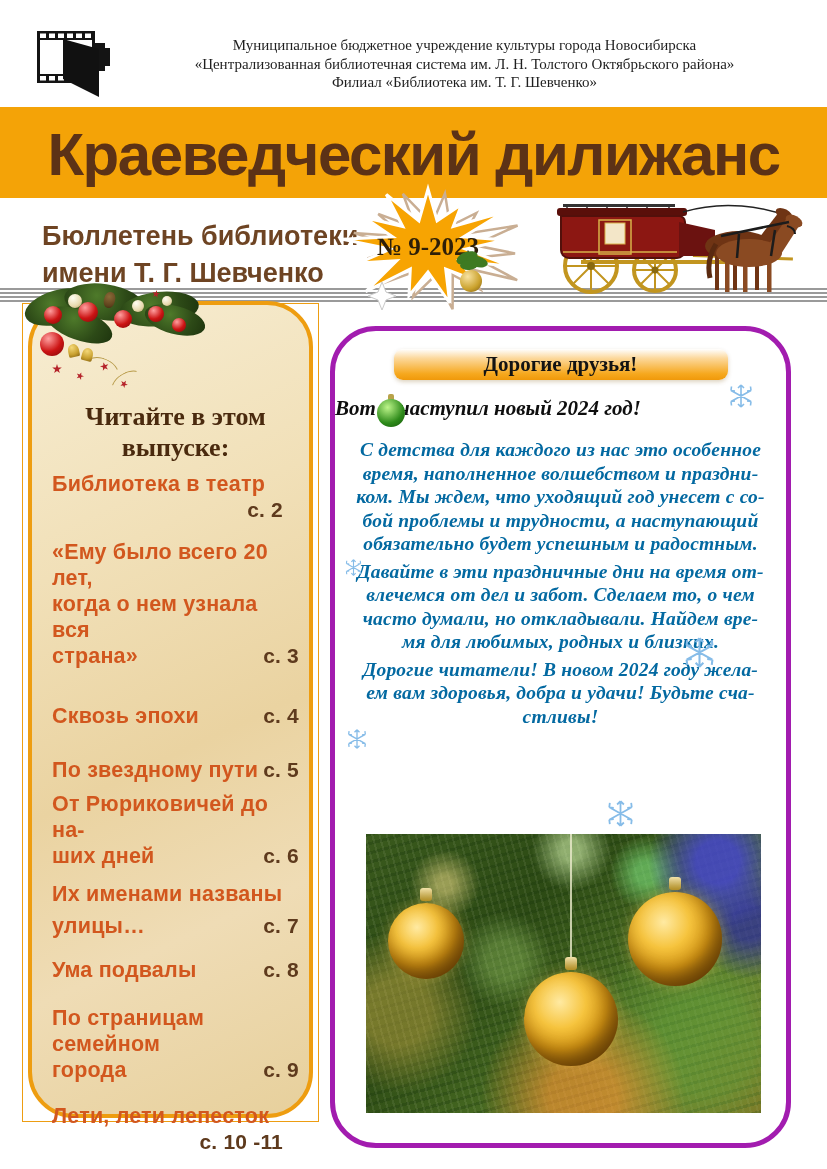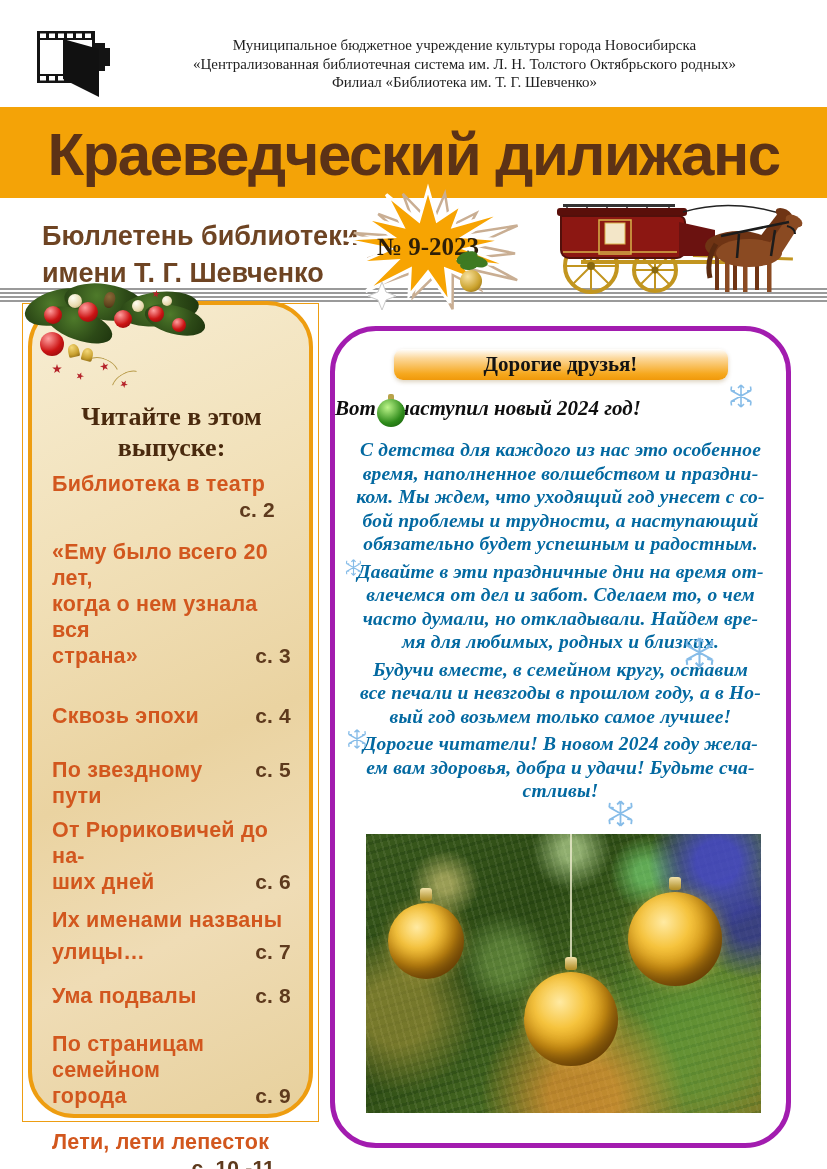--- a/index.html
+++ b/index.html
@@ -29,21 +29,21 @@
   .mini-ornament .mball{position:absolute;left:8px;top:20px;width:22px;height:22px;border-radius:50%;
     background:radial-gradient(circle at 35% 30%,#f8e2a0,#caa12c 60%,#7a5a10);}
 
   .coach{position:absolute;left:543px;top:196px;z-index:2;}
 
   
   .thin-rect{position:absolute;left:22px;top:303px;width:295px;height:817px;
     border:1px solid #ED9D12;z-index:1;}
   .toc-card{position:absolute;left:28px;top:301px;width:285px;height:817px;box-sizing:border-box;
     border:4px solid #EE9D10;border-radius:46px;z-index:2;
-    padding:96px 18px 0 20px;
+    padding:96px 10px 0 20px;
     background:linear-gradient(155deg,#f7edd2 0%,#f1e0b8 30%,#ead3a1 55%,#efdcb5 75%,#e7d09c 100%);}
   .toc-heading{text-align:center;font-family:"Liberation Serif",serif;font-weight:bold;
     font-size:26px;line-height:31px;color:#4A2A0E;}
   .toc-item{font-weight:bold;font-size:21.5px;line-height:26px;color:#D2571E;letter-spacing:.2px;}
   .pg{color:#5E3A1D;font-size:21px;white-space:nowrap;}
   .rowflex{display:flex;justify-content:space-between;align-items:baseline;}
   .pgline{text-align:right;padding-right:16px;}
   .mt8{margin-top:8px}.mt12{margin-top:12px}.mt16{margin-top:16px}.mt18{margin-top:18px}
   .mt20{margin-top:20px}.mt22{margin-top:22px}.mt28{margin-top:28px}.mt34{margin-top:34px}
   .gap4{margin-top:6px}
@@ -153,21 +153,21 @@
     <rect x="43" y="49" width="6" height="4.5"></rect>
       <rect x="52" y="49" width="6" height="4.5"></rect>
   </g>
   <rect x="62" y="16" width="10" height="28" fill="#141414"></rect>
   <rect x="72" y="21" width="5" height="18" fill="#141414"></rect>
   <polygon points="30,12 66,22 66,70 30,52" fill="#111111"></polygon>
 </svg>
 
 <div class="org-text">
   <div>Муниципальное бюджетное учреждение культуры города Новосибирска</div>
-  <div>«Централизованная библиотечная система им. Л. Н. Толстого Октябрьского родных»</div>
+  <div>«Централизованная библиотечная система им. Л. Н. Толстого Октябрьского района»</div>
   <div>Филиал «Библиотека им. Т. Г. Шевченко»</div>
 </div>
 
 <div class="banner">
   <h1>Краеведческий дилижанс</h1>
 </div>
 
 <div class="subtitle">
   <div>Бюллетень библиотеки</div>
   <div>имени Т. Г. Шевченко</div>
@@ -360,25 +360,20 @@
     <div class="pl">обязательно будет успешным и радостным.</div>
   </div>
 
   <div class="para">
     <div class="pl">Давайте в эти праздничные дни на время от-</div>
     <div class="pl">влечемся от дел и забот. Сделаем то, о чем</div>
     <div class="pl">часто думали, но откладывали. Найдем вре-</div>
     <div class="pl">мя для любимых, родных и близких.</div>
   </div>
 
-  <div class="para">
-    <div class="pl">Будучи  вместе, в семейном кругу, оставим</div>
-    <div class="pl">все печали и невзгоды в прошлом году, а в Но-</div>
-    <div class="pl">вый год возьмем  только самое лучшее!</div>
-  </div>
 
   <div class="para">
     <div class="pl">Дорогие читатели! В новом 2024 году жела-</div>
     <div class="pl">ем вам здоровья, добра и удачи! Будьте сча-</div>
     <div class="pl">стливы!</div>
   </div>
 
   <svg class="snow s1" viewBox="0 0 24 24">
       <use href="#sf"></use>
     </svg>

